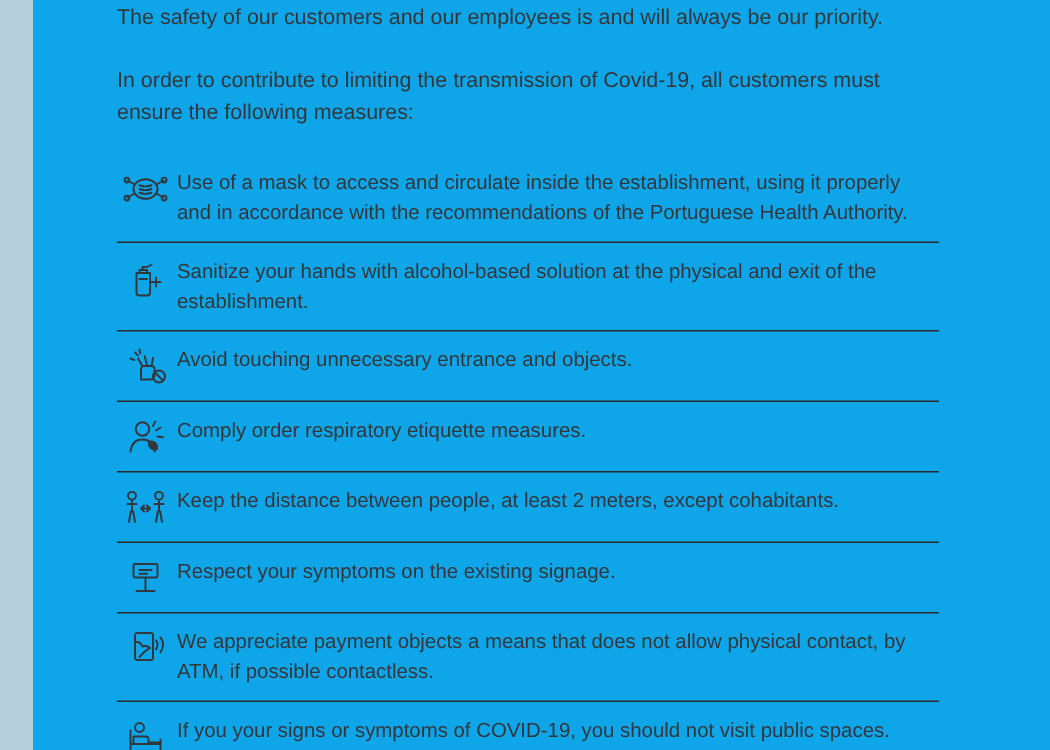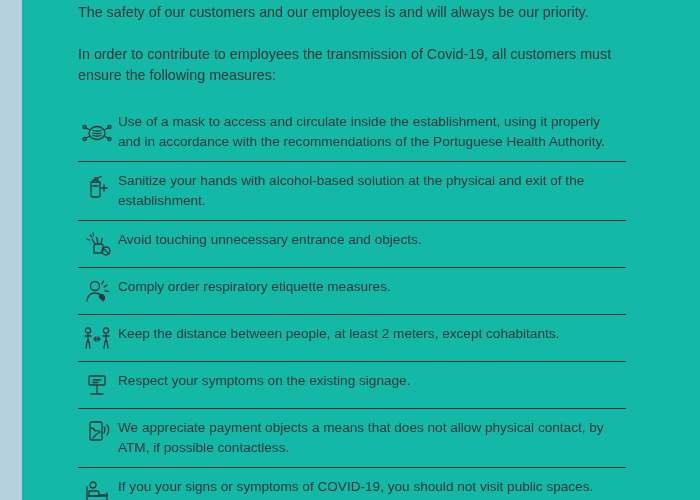--- a/index.html
+++ b/index.html
@@ -10,21 +10,21 @@
     width: 700px;
     height: 500px;
     background: #ffffff;
     font-family: "Liberation Sans", sans-serif;
     overflow: hidden;
   }
   .page {
     position: relative;
     width: 700px;
     height: 500px;
-    background: #14b8a6;
+    background: #0ea5e9;
   }
   .left-bar {
     position: absolute;
     left: 0;
     top: 0;
     width: 22px;
     height: 500px;
     background: #b6cfdd;
   }
   .content {
@@ -52,21 +52,20 @@
   }
   .measure {
     display: flex;
     align-items: flex-start;
     border-bottom: 1px solid #2b2b2b;
     padding: 9px 0 9px 0;
     min-height: 28px;
   }
   .measure.first {
     padding-top: 8px;
-    align-items: center;
   }
   .measure-icon {
     width: 38px;
     min-width: 38px;
     display: flex;
     align-items: center;
     justify-content: center;
     padding-top: 1px;
   }
   .measure-icon svg {
@@ -94,21 +93,21 @@
 <body>
 
 <div class="page">
 
   <div class="left-bar"></div>
 
   <div class="content">
 
     <p class="intro first">The safety of our customers and our employees is and will always be our priority.</p>
 
-    <p class="intro second">In order to contribute to employees the transmission of Covid-19, all customers must ensure the following measures:</p>
+    <p class="intro second">In order to contribute to limiting the transmission of Covid-19, all customers must ensure the following measures:</p>
 
     <div class="measures">
 
       <div class="measure first">
         <div class="measure-icon">
           <svg width="30" height="26" viewBox="0 0 30 26">
             <ellipse class="icon-stroke" cx="15" cy="13" rx="8" ry="6.5"></ellipse>
             <path class="icon-stroke" d="M7 9.5 L3 7.5 M7 16.5 L3 18.5"></path>
             <circle class="icon-stroke" cx="2.6" cy="7" r="1.6"></circle>
             <circle class="icon-stroke" cx="2.6" cy="19" r="1.6"></circle>

